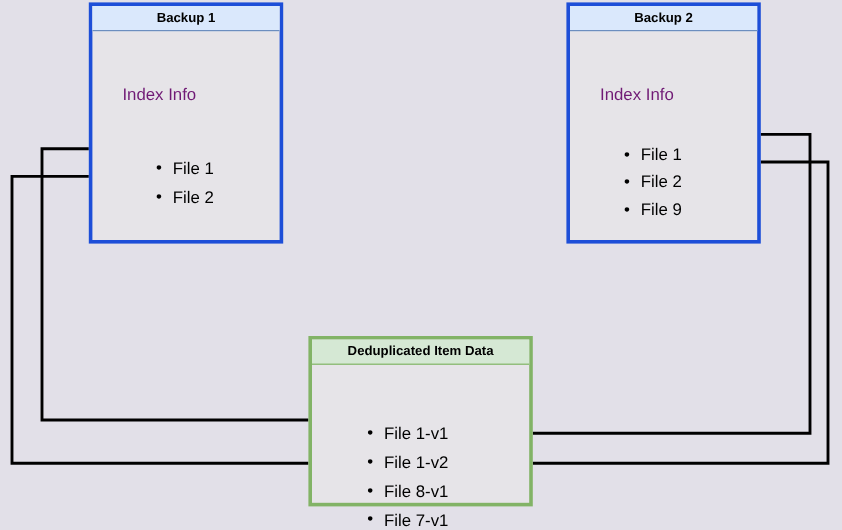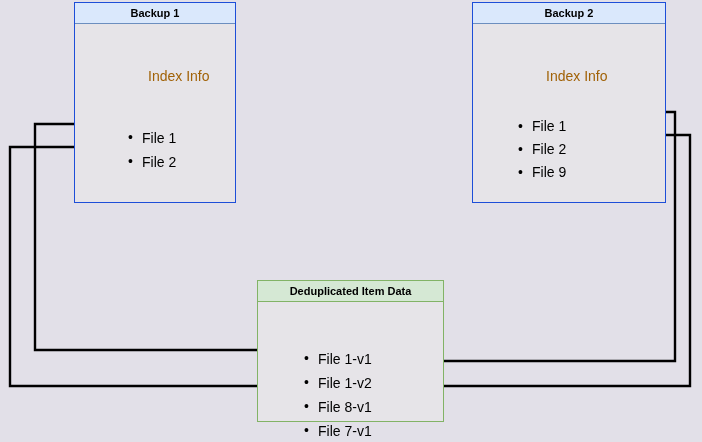--- a/index.html
+++ b/index.html
@@ -25,21 +25,21 @@
     position: absolute;
     left: 0;
     top: 0;
     width: 702px;
     height: 442px;
     pointer-events: none;
   }
   .node {
     position: absolute;
     box-sizing: border-box;
-    border: 1px solid #1d4ed8;
+    border: 3px solid #1d4ed8;
     background: #e6e4e8;
   }
   .node.green {
     border-color: #82b366;
   }
   .node-header {
     box-sizing: border-box;
     height: 21px;
     line-height: 20px;
     text-align: center;
@@ -53,23 +53,22 @@
     background: #d5e8d4;
     border-bottom-color: #82b366;
   }
   .node-body {
     position: relative;
     height: calc(100% - 21px);
   }
   .index-label {
     position: absolute;
     font-size: 14px;
-    color: #a16207;
+    color: #701a75;
     white-space: nowrap;
-    margin-left: 48px;
   }
   .file-list {
     position: absolute;
     margin: 0;
     padding: 0;
     list-style: none;
   }
   .file-list li {
     font-size: 14px;
     color: #000000;
@@ -114,21 +113,21 @@
     <div class="node-header">Backup 1</div>
     <div class="node-body">
       <div class="index-label" style="left:25px; top:44px;">Index Info</div>
       <ul class="file-list" id="b1-list" style="left:53px; top:102px;">
         <li>File 1</li>
         <li>File 2</li>
       </ul>
     </div>
   </div>
 
-  <div class="node" id="backup2" style="left:472px; top:2px; width:194px; height:201px;">
+  <div class="node" id="backup2" style="left:472px; top:2px; width:162px; height:201px;">
     <div class="node-header">Backup 2</div>
     <div class="node-body">
       <div class="index-label" style="left:25px; top:44px;">Index Info</div>
       <ul class="file-list" id="b2-list" style="left:45px; top:91px;">
         <li>File 1</li>
         <li>File 2</li>
         <li>File 9</li>
       </ul>
     </div>
   </div>

